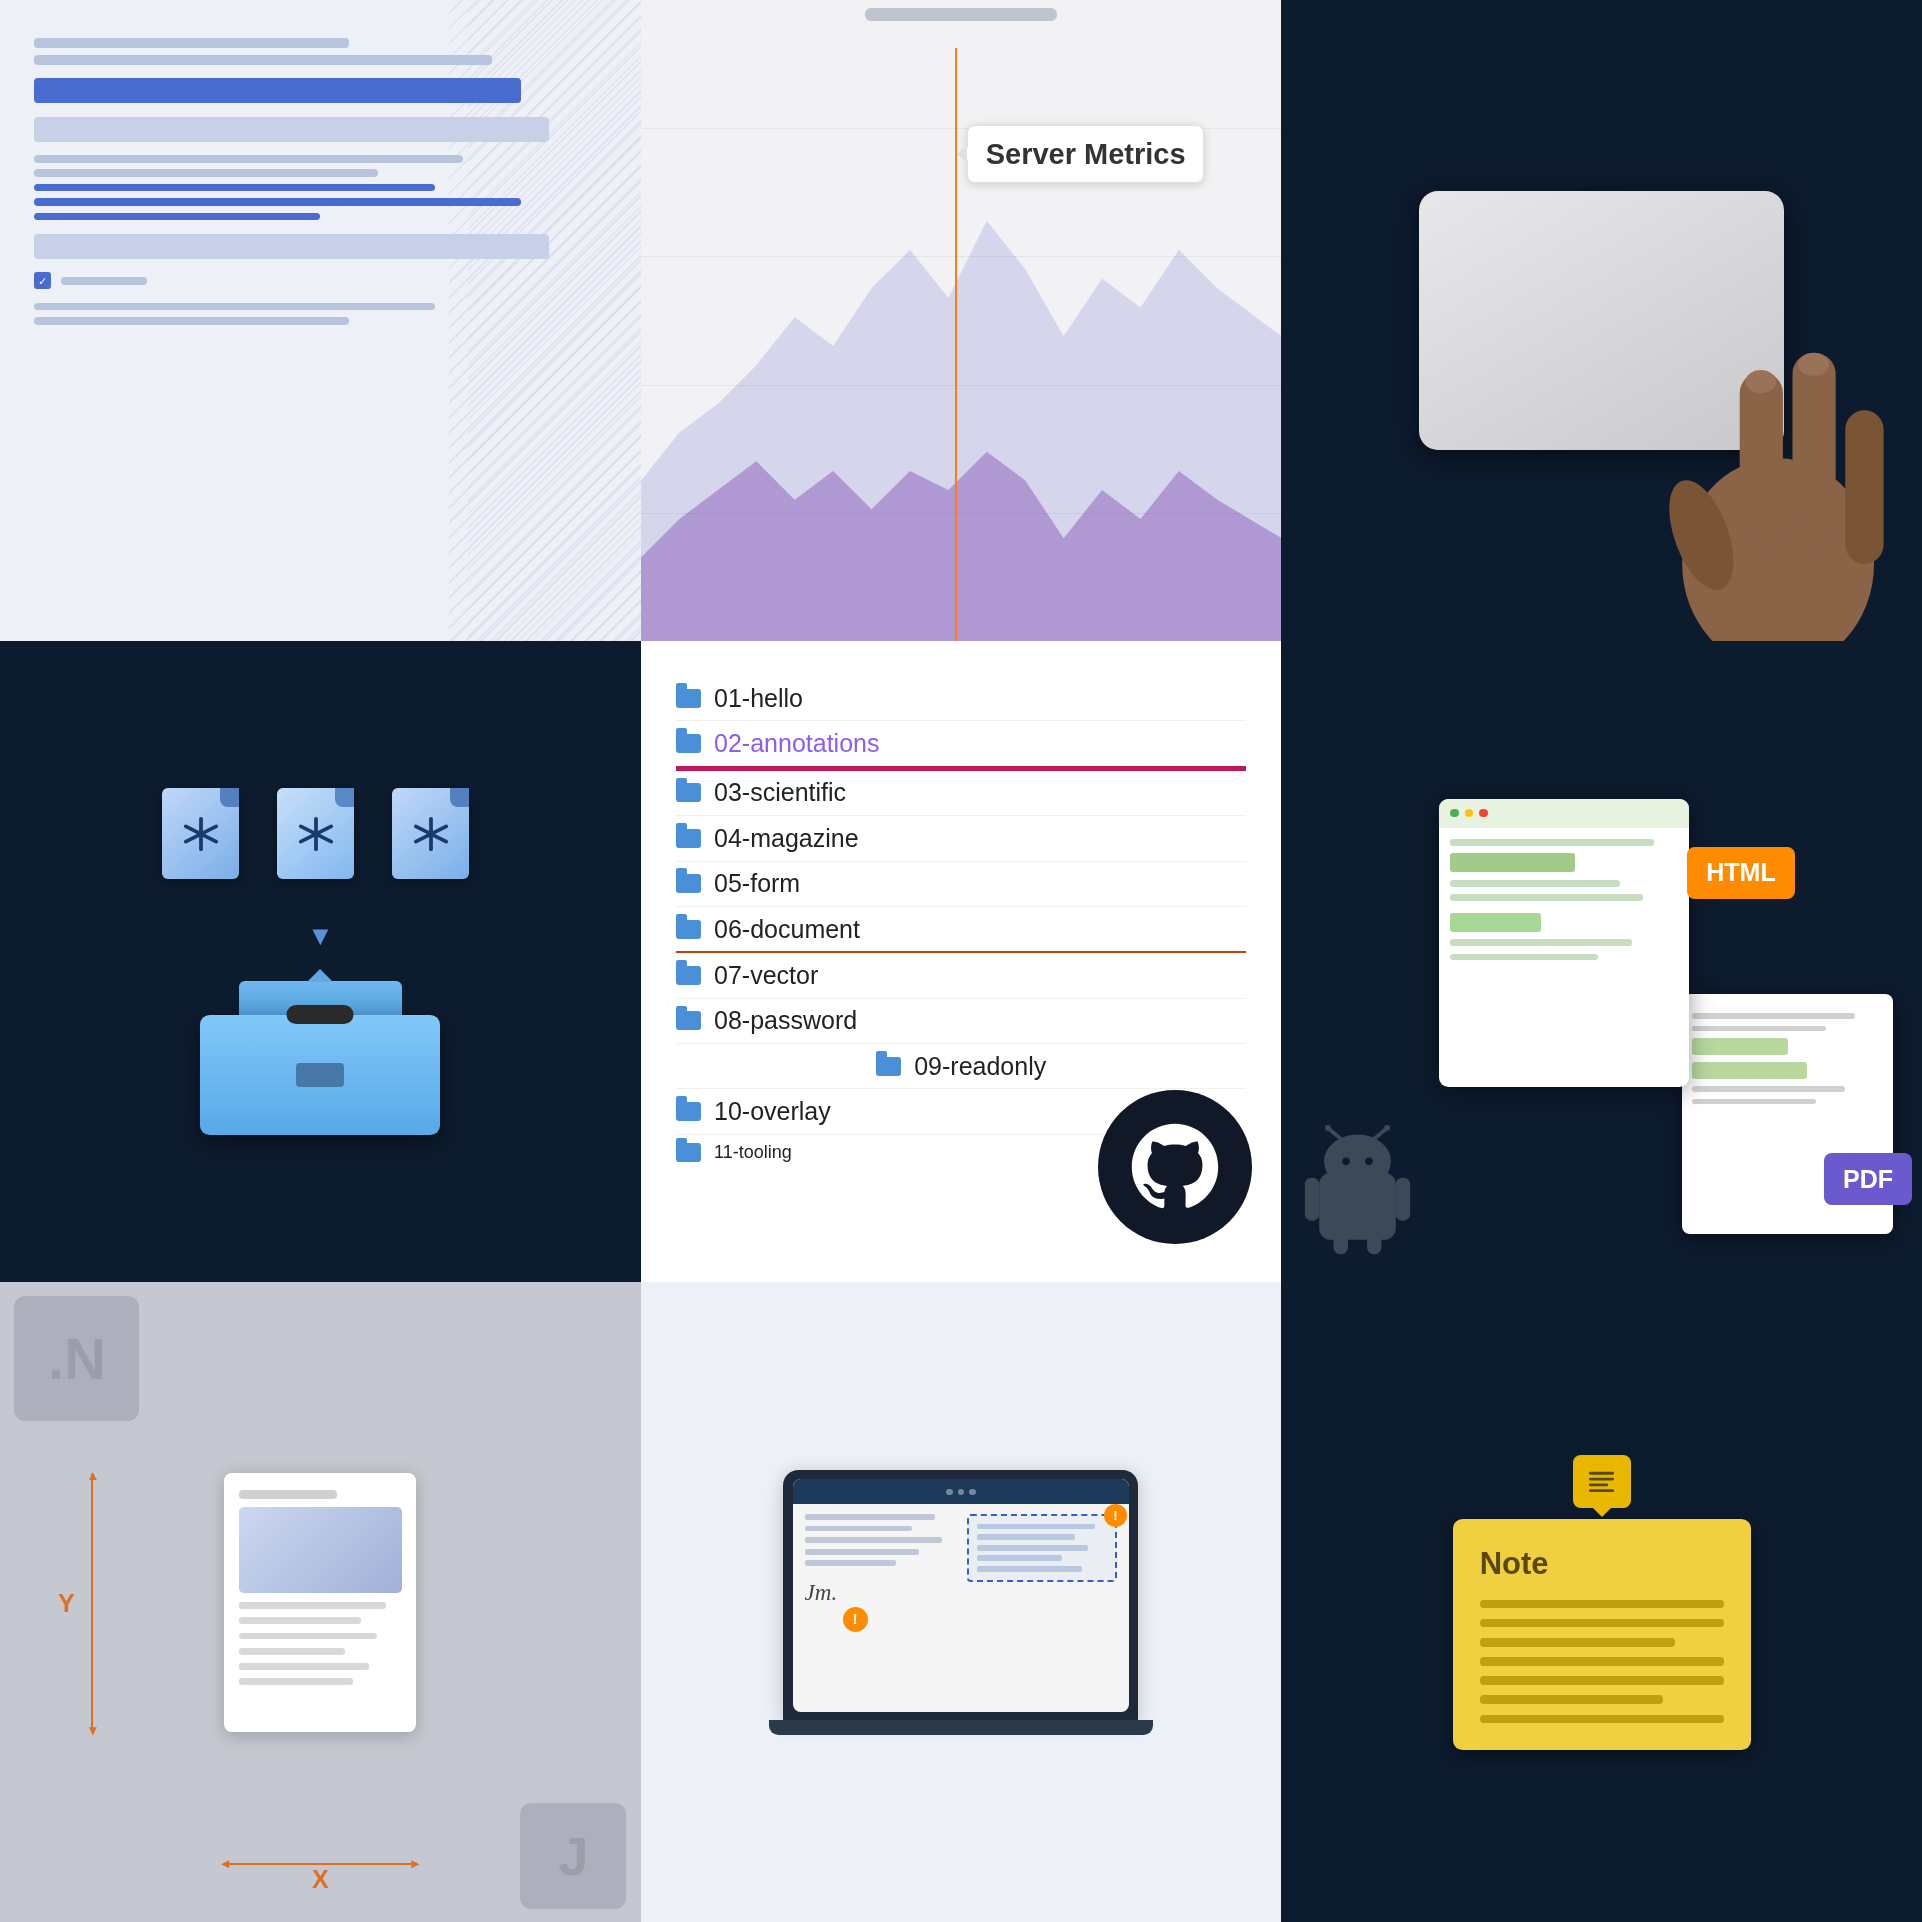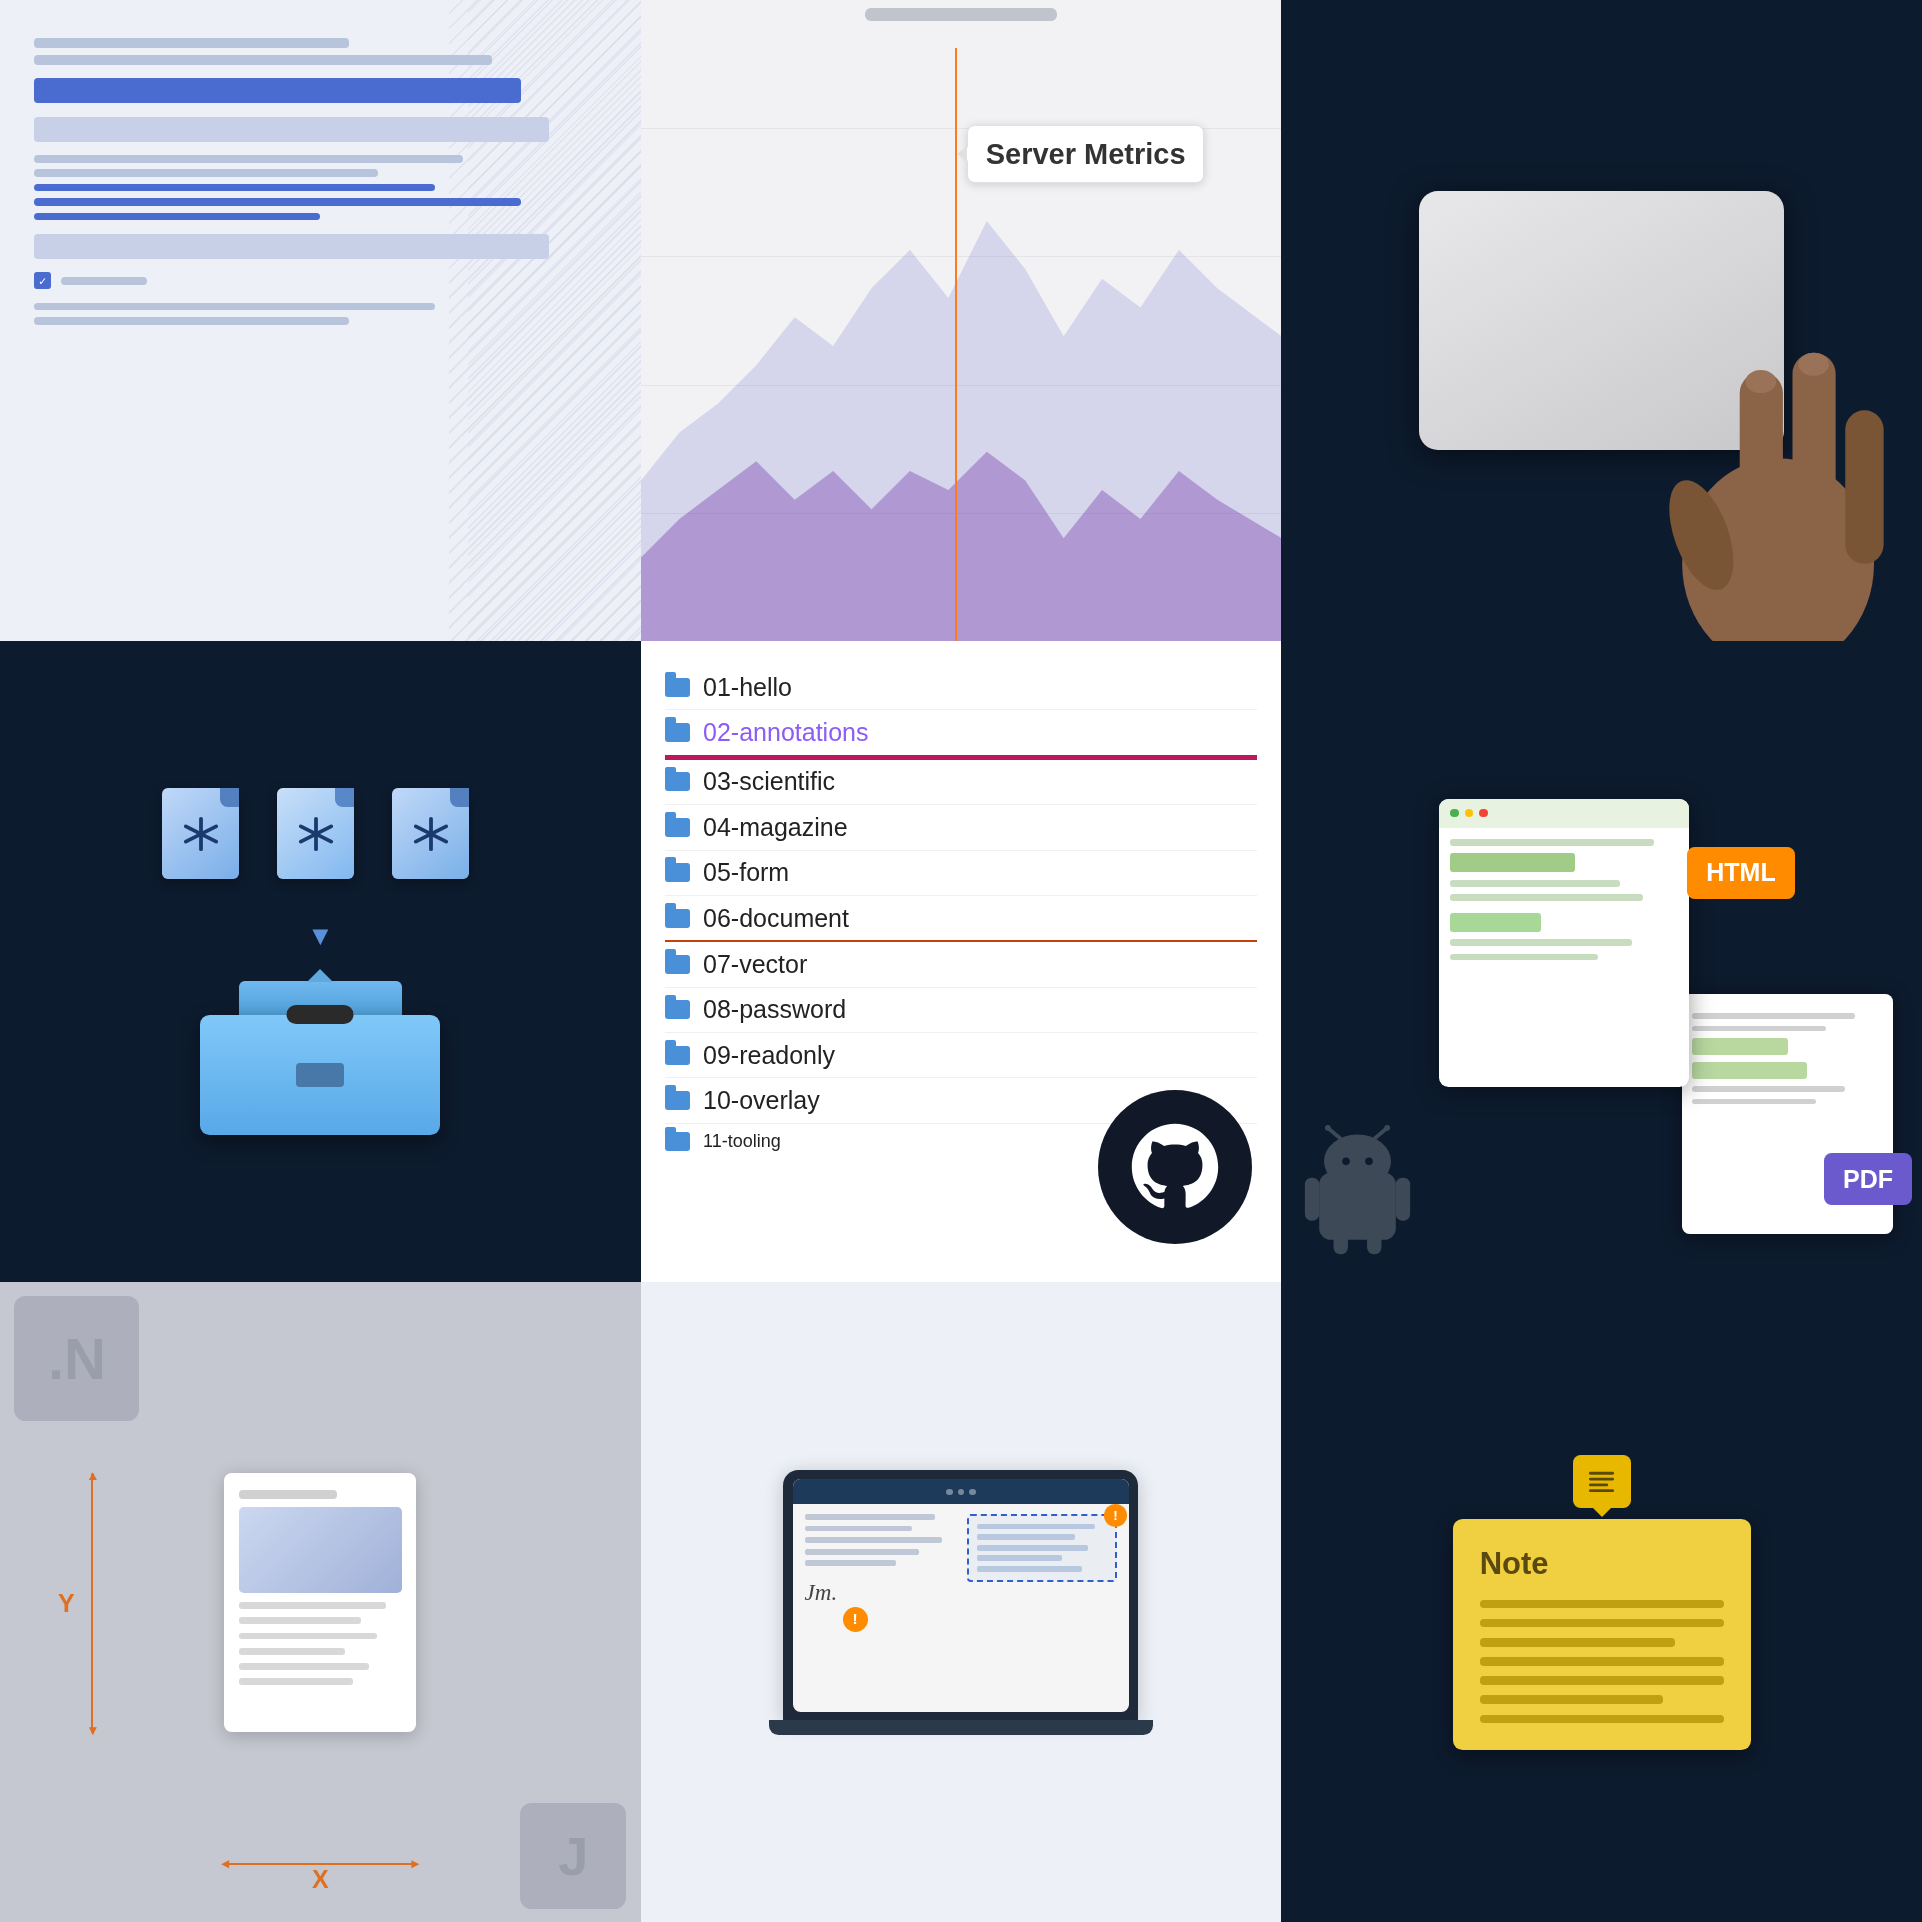--- a/index.html
+++ b/index.html
@@ -214,21 +214,21 @@
       <div style="width:240px;height:120px;background:linear-gradient(180deg,#80c8f8,#58a8e8);border-radius:9.6px;position:relative;box-shadow:0 7.7px 19px rgba(0,0,0,0.4);">
 
         <div style="position:absolute;top:-9.6px;left:50%;transform:translateX(-50%);width:67px;height:19px;background:#2a2a2a;border-radius:9.6px;"></div>
 
         <div style="position:absolute;top:50%;left:50%;transform:translate(-50%,-50%);width:48px;height:24px;background:#4878a8;border-radius:3.8px;border:2.4px solid #3060888;"></div>
       </div>
     </div>
   </div>
 
   <div style="background:#ffffff; position:relative; overflow:hidden; padding: 24px 24px;">
-    <ul style="list-style:none;padding:0;margin:0;">
+    <ul style="list-style:none;padding:0;margin:11px;">
       <li style="display:flex;align-items:center;gap:13.4px;padding:7.7px 0;font-size:25px;color:#222;border-bottom:1px solid #f0f0f0;">
         <div style="width:25px;height:19px;background:#4a90d8;border-radius:0 2.9px 2.9px 2.9px;position:relative;flex-shrink:0;">
             <div style="position:absolute;top:-5.8px;left:0;width:11.5px;height:5.8px;background:#4a90d8;border-radius:1.9px 1.9px 0 0;"></div>
           </div>
         <span>01-hello</span>
       </li>
       <li style="display:flex;align-items:center;gap:13.4px;padding:7.7px 0;font-size:25px;color:#8b5cf6;border-bottom:5px solid #be185d;">
         <div style="width:25px;height:19px;background:#4a90d8;border-radius:0 2.9px 2.9px 2.9px;position:relative;flex-shrink:0;">
             <div style="position:absolute;top:-5.8px;left:0;width:11.5px;height:5.8px;background:#4a90d8;border-radius:1.9px 1.9px 0 0;"></div>
           </div>
@@ -263,21 +263,21 @@
             <div style="position:absolute;top:-5.8px;left:0;width:11.5px;height:5.8px;background:#4a90d8;border-radius:1.9px 1.9px 0 0;"></div>
           </div>
         <span>07-vector</span>
       </li>
       <li style="display:flex;align-items:center;gap:13.4px;padding:7.7px 0;font-size:25px;color:#222;border-bottom:1px solid #f0f0f0;">
         <div style="width:25px;height:19px;background:#4a90d8;border-radius:0 2.9px 2.9px 2.9px;position:relative;flex-shrink:0;">
             <div style="position:absolute;top:-5.8px;left:0;width:11.5px;height:5.8px;background:#4a90d8;border-radius:1.9px 1.9px 0 0;"></div>
           </div>
         <span>08-password</span>
       </li>
-      <li style="display:flex;align-items:center;gap:13.4px;padding:7.7px 0;font-size:25px;color:#222;border-bottom:1px solid #f0f0f0;">
+      <li style="display:flex;align-items:center;gap:13.4px;padding:7.7px 0;font-size:25px;color:#222;border-bottom:1px solid #f0f0f0;justify-content:center;">
         <div style="width:25px;height:19px;background:#4a90d8;border-radius:0 2.9px 2.9px 2.9px;position:relative;flex-shrink:0;">
             <div style="position:absolute;top:-5.8px;left:0;width:11.5px;height:5.8px;background:#4a90d8;border-radius:1.9px 1.9px 0 0;"></div>
           </div>
         <span>09-readonly</span>
       </li>
       <li style="display:flex;align-items:center;gap:13.4px;padding:7.7px 0;font-size:25px;color:#222;border-bottom:1px solid #f0f0f0;">
         <div style="width:25px;height:19px;background:#4a90d8;border-radius:0 2.9px 2.9px 2.9px;position:relative;flex-shrink:0;">
             <div style="position:absolute;top:-5.8px;left:0;width:11.5px;height:5.8px;background:#4a90d8;border-radius:1.9px 1.9px 0 0;"></div>
           </div>
         <span>10-overlay</span>

